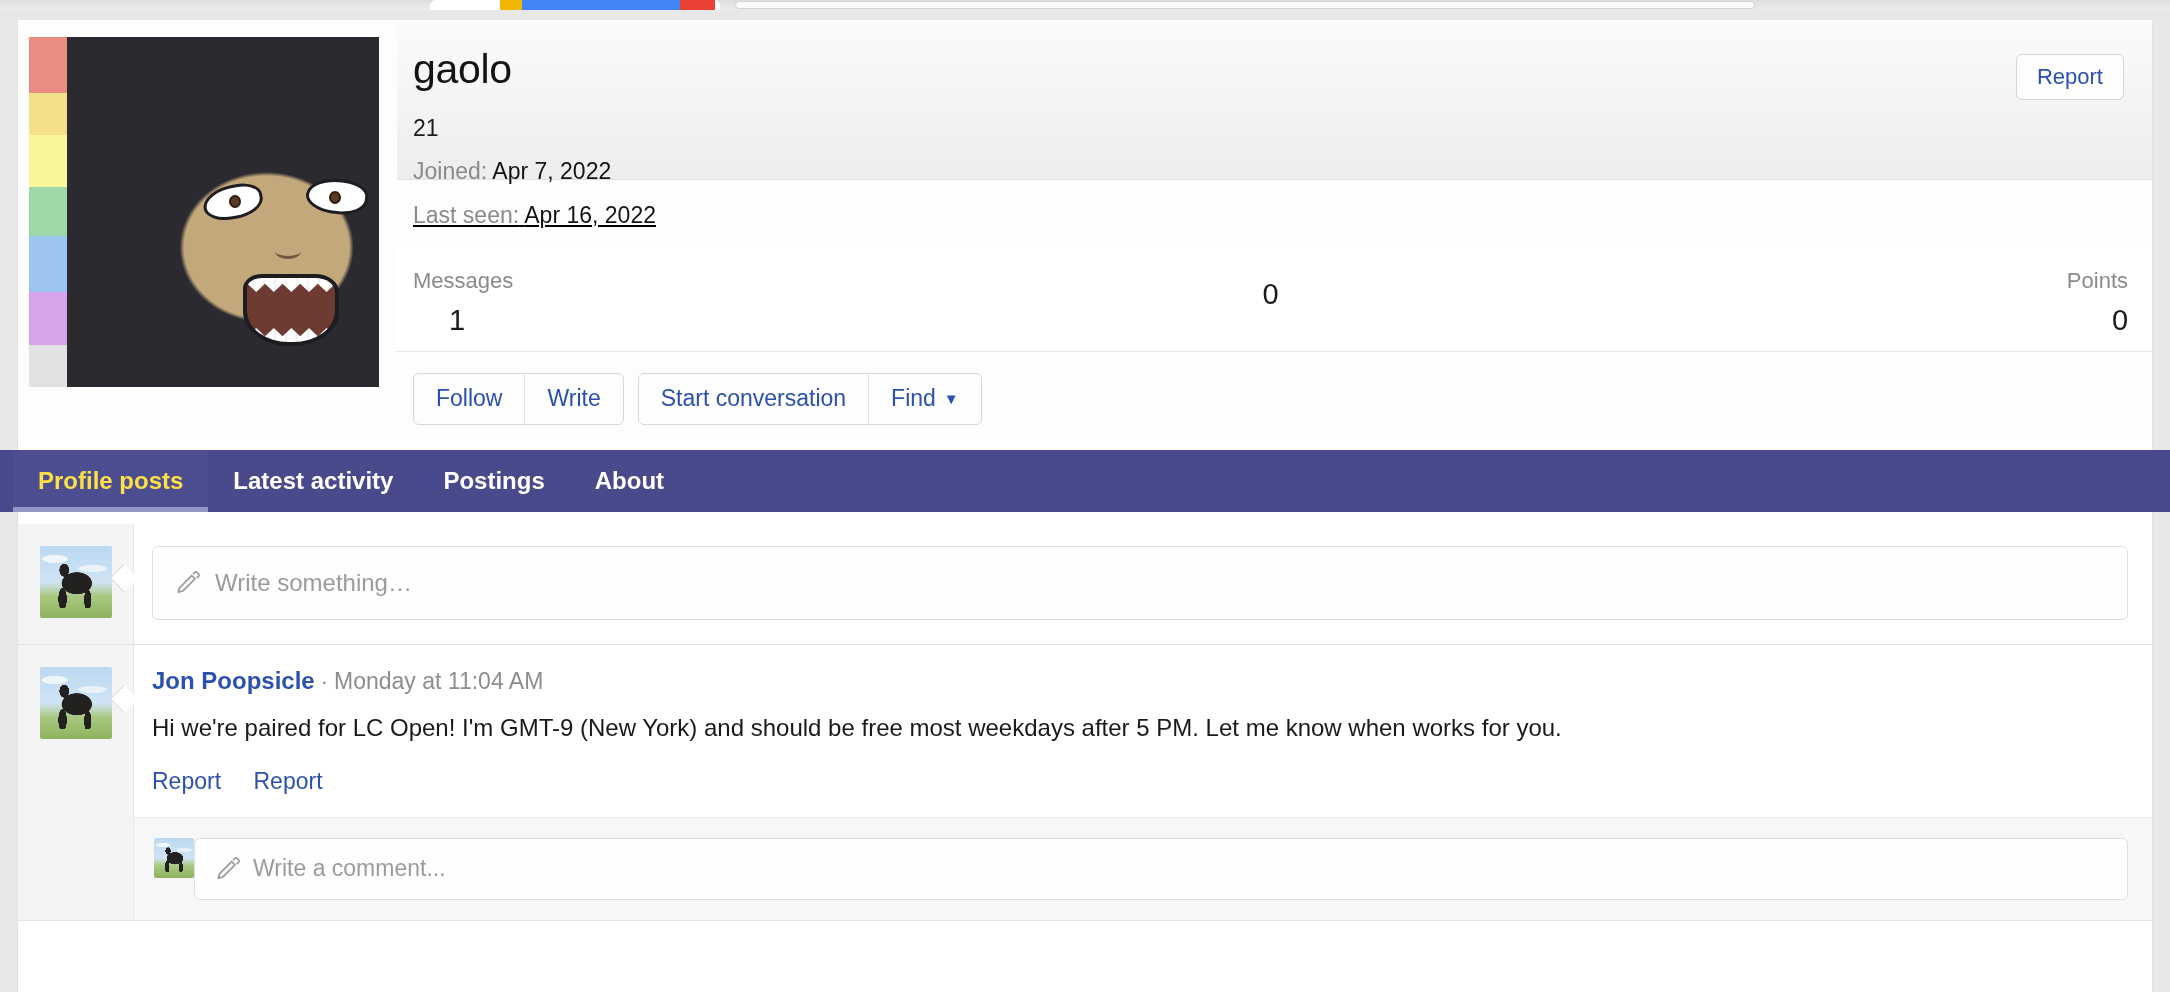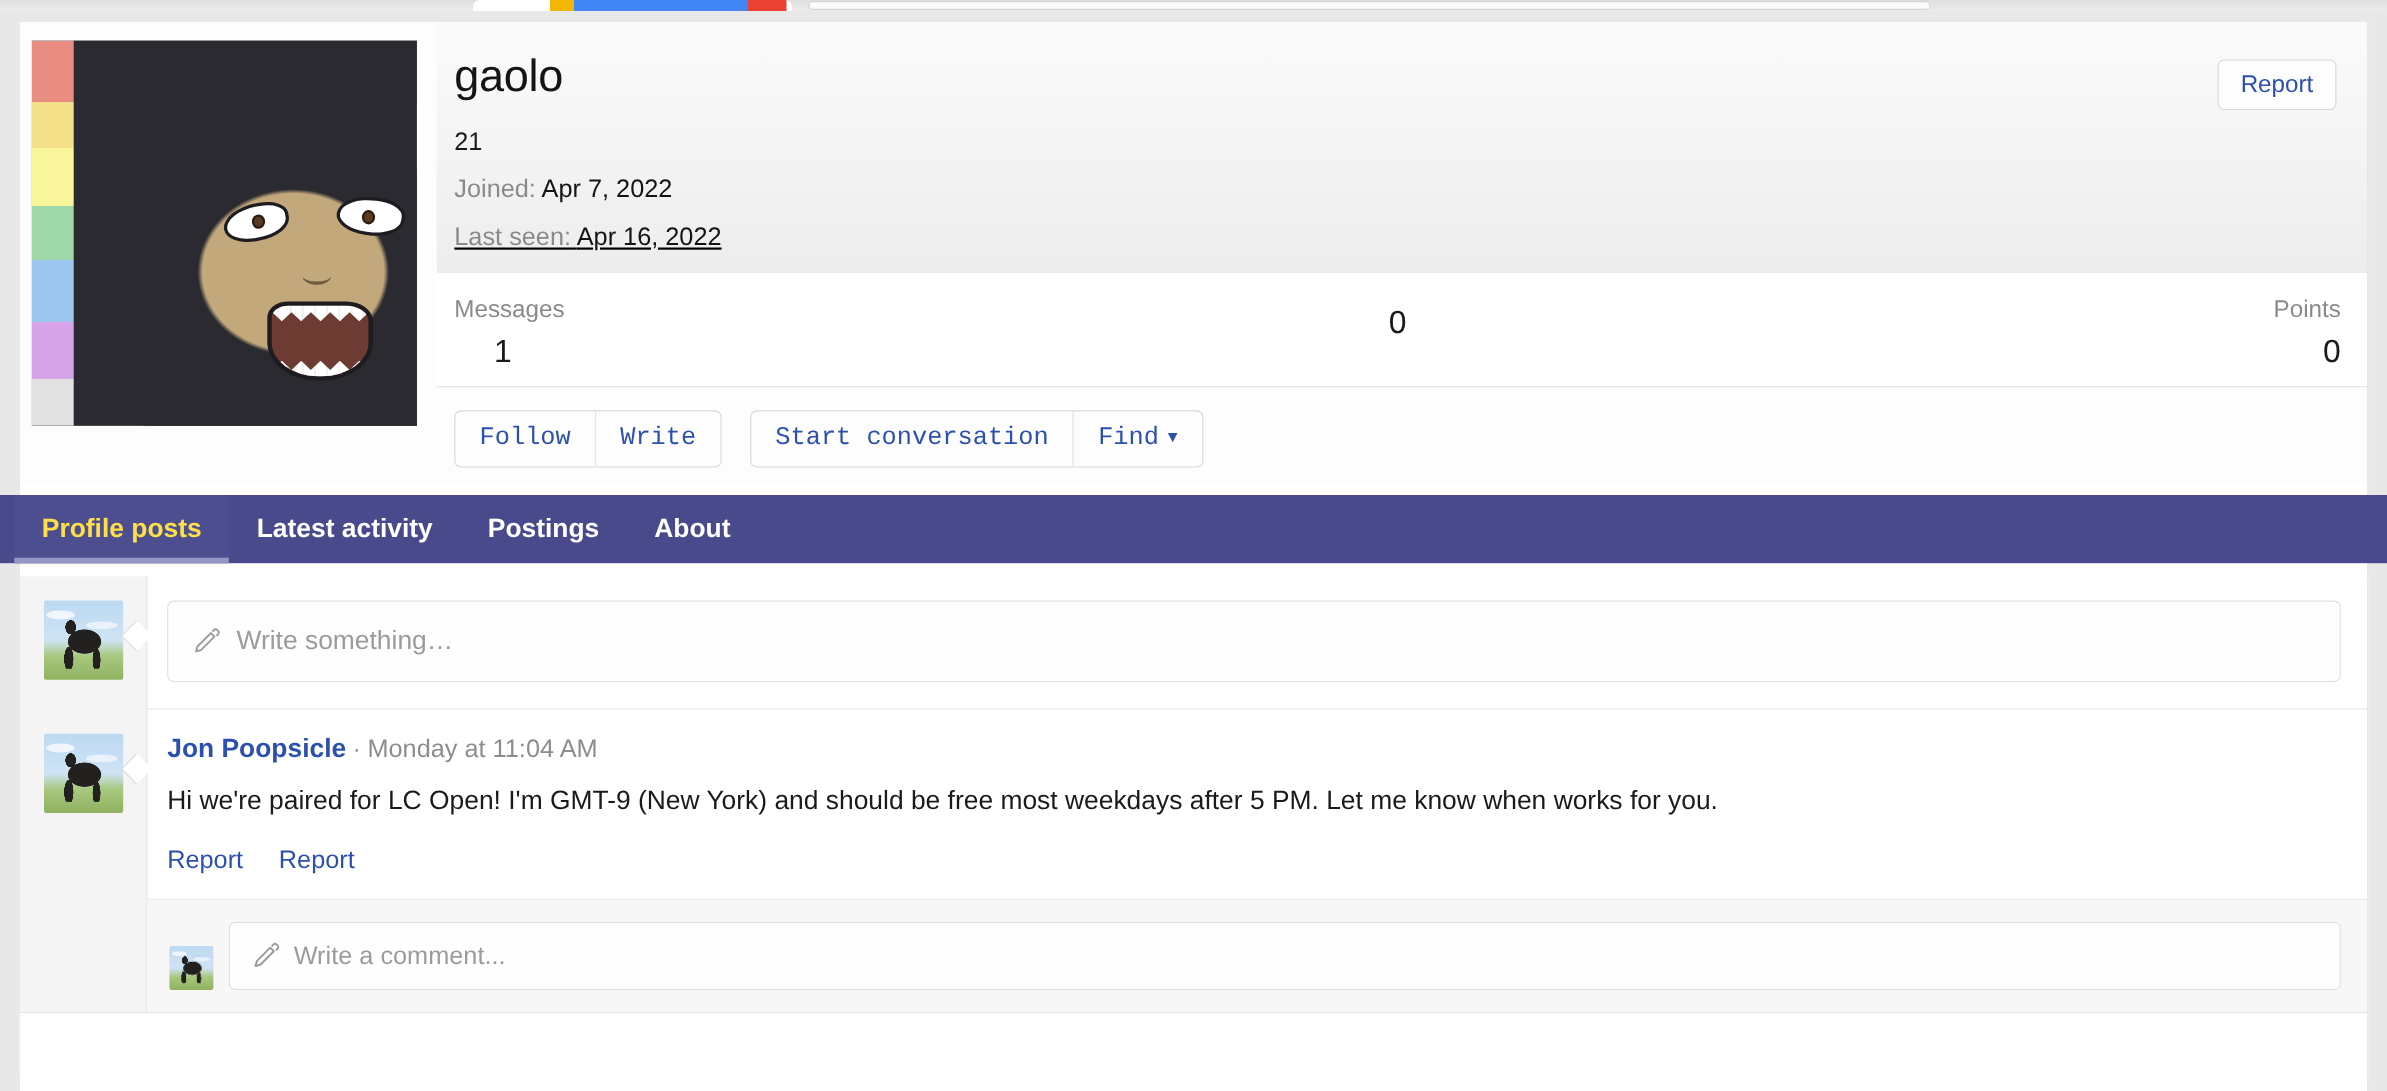--- a/index.html
+++ b/index.html
@@ -96,21 +96,21 @@
     background: repeating-linear-gradient(90deg, #ffffff 0 9px, #f2f2f2 9px 11px);
   }
   .teeth-top { top: -1px; clip-path: polygon(0 0,100% 0,100% 45%,92% 100%,84% 45%,76% 100%,68% 45%,60% 100%,52% 45%,44% 100%,36% 45%,28% 100%,20% 45%,12% 100%,4% 45%,0 100%); }
   .teeth-bot { bottom: -1px; clip-path: polygon(0 100%,100% 100%,100% 55%,92% 0,84% 55%,76% 0,68% 55%,60% 0,52% 55%,44% 0,36% 55%,28% 0,20% 55%,12% 0,4% 55%,0 0); }
   .nose {
     position: absolute; left: 246px; top: 206px; width: 26px; height: 16px;
     border-bottom: 3px solid #6d5a3c; border-radius: 0 0 60% 60%;
   }
 
   .header-info {
-    position: absolute; left: 379px; top: 0; right: 0; height: 228px;
+    position: absolute; left: 379px; top: 0; right: 0; height: 160px;
     background: linear-gradient(#fbfbfb, #ededed);
     border-bottom: 1px solid #e0e0e0;
   }
   .username {
     position: absolute; left: 16px; top: 26px;
     font-size: 41px; font-weight: 400; color: #141414; letter-spacing: -0.3px;
   }
   .age {
     position: absolute; left: 16px; top: 95px;
     font-size: 23px; color: #1c1c1c;
@@ -140,21 +140,21 @@
   .stat.left { text-align: left; padding-left: 16px; }
   .stat.mid { text-align: center; }
   .stat.right { text-align: right; padding-right: 24px; }
   .stat-label { font-size: 22px; color: #8a8a8a; }
   .stat-value { font-size: 29px; color: #1a1a1a; margin-top: 10px; }
   .stat.left .stat-value { padding-left: 36px; }
 
   
   .actions {
     position: absolute; left: 395px; top: 353px;
-    display: flex; align-items: flex-end; gap: 26px; font-family: Liberation Mono, monospace;
+    display: flex; align-items: flex-end; gap: 14px;
   }
   .btn-group { display: flex; background: #fdfdfd; border: 1px solid #d8d8d8; border-radius: 6px; overflow: hidden; }
   .btn-group .btn + .btn { border-left: 1px solid #e0e0e0; }
   .btn {
     padding: 10px 22px; font-size: 23px; color: #2b50ad;
     background: transparent; cursor: pointer; white-space: nowrap; line-height: 1.3;
   }
   .caret { display: inline-block; margin-left: 8px; font-size: 15px; vertical-align: 2px; }
 
   
@@ -230,21 +230,21 @@
   .post-time { font-size: 23px; color: #8d8d8d; cursor: pointer; }
   .post-text { font-size: 24px; color: #1a1a1a; line-height: 1.45; margin-bottom: 22px; }
   .post-links { margin-bottom: 22px; }
   .post-link { font-size: 23px; color: #2b50ad; cursor: pointer; margin-right: 28px; }
 
   .comment-strip {
     background: #f7f7f7;
     border-top: 1px solid #eaeaea;
     margin: 0 -24px -24px -18px;
     padding: 20px 24px 20px 20px;
-    display: flex; align-items: flex-end; gap: 14px;
+    display: flex; align-items: flex-start; 
   }
   .comment-write {
     flex: 1;
     border: 1px solid #dfdfdf; border-radius: 6px; background: #fefefe;
     padding: 16px 20px;
     display: flex; align-items: center; gap: 12px;
     cursor: text; min-height: 62px;
   }
   .comment-write .placeholder-text { font-size: 23px; }
   .tail-row { height: 58px; background: #ffffff; }

